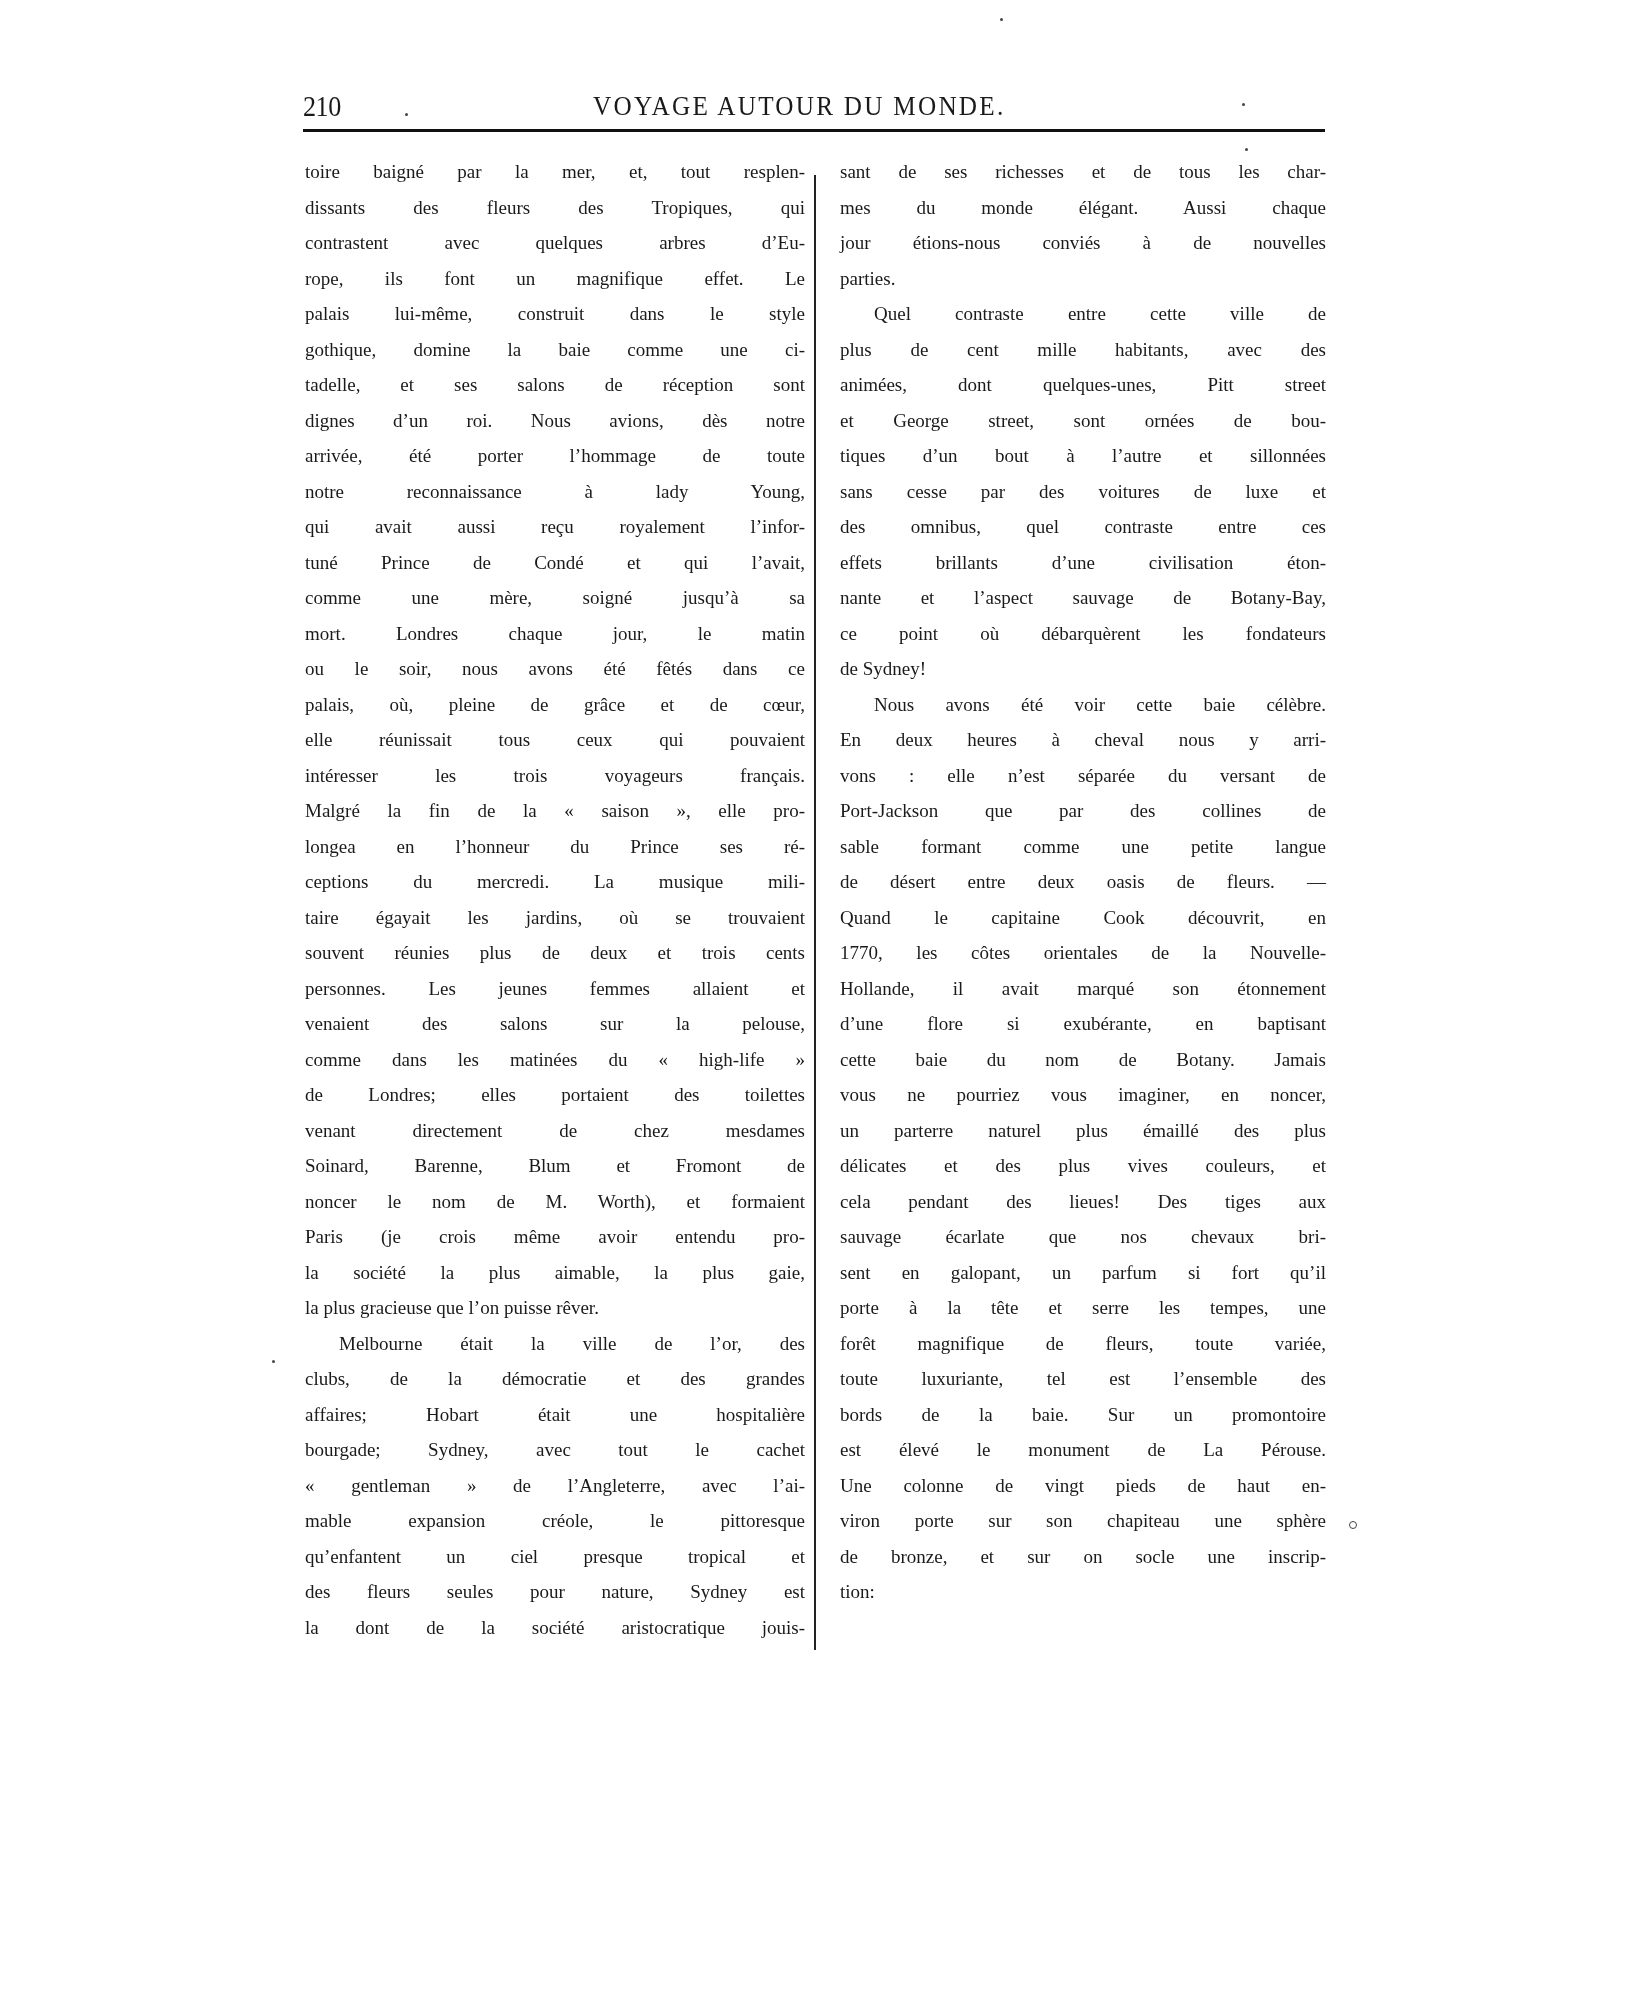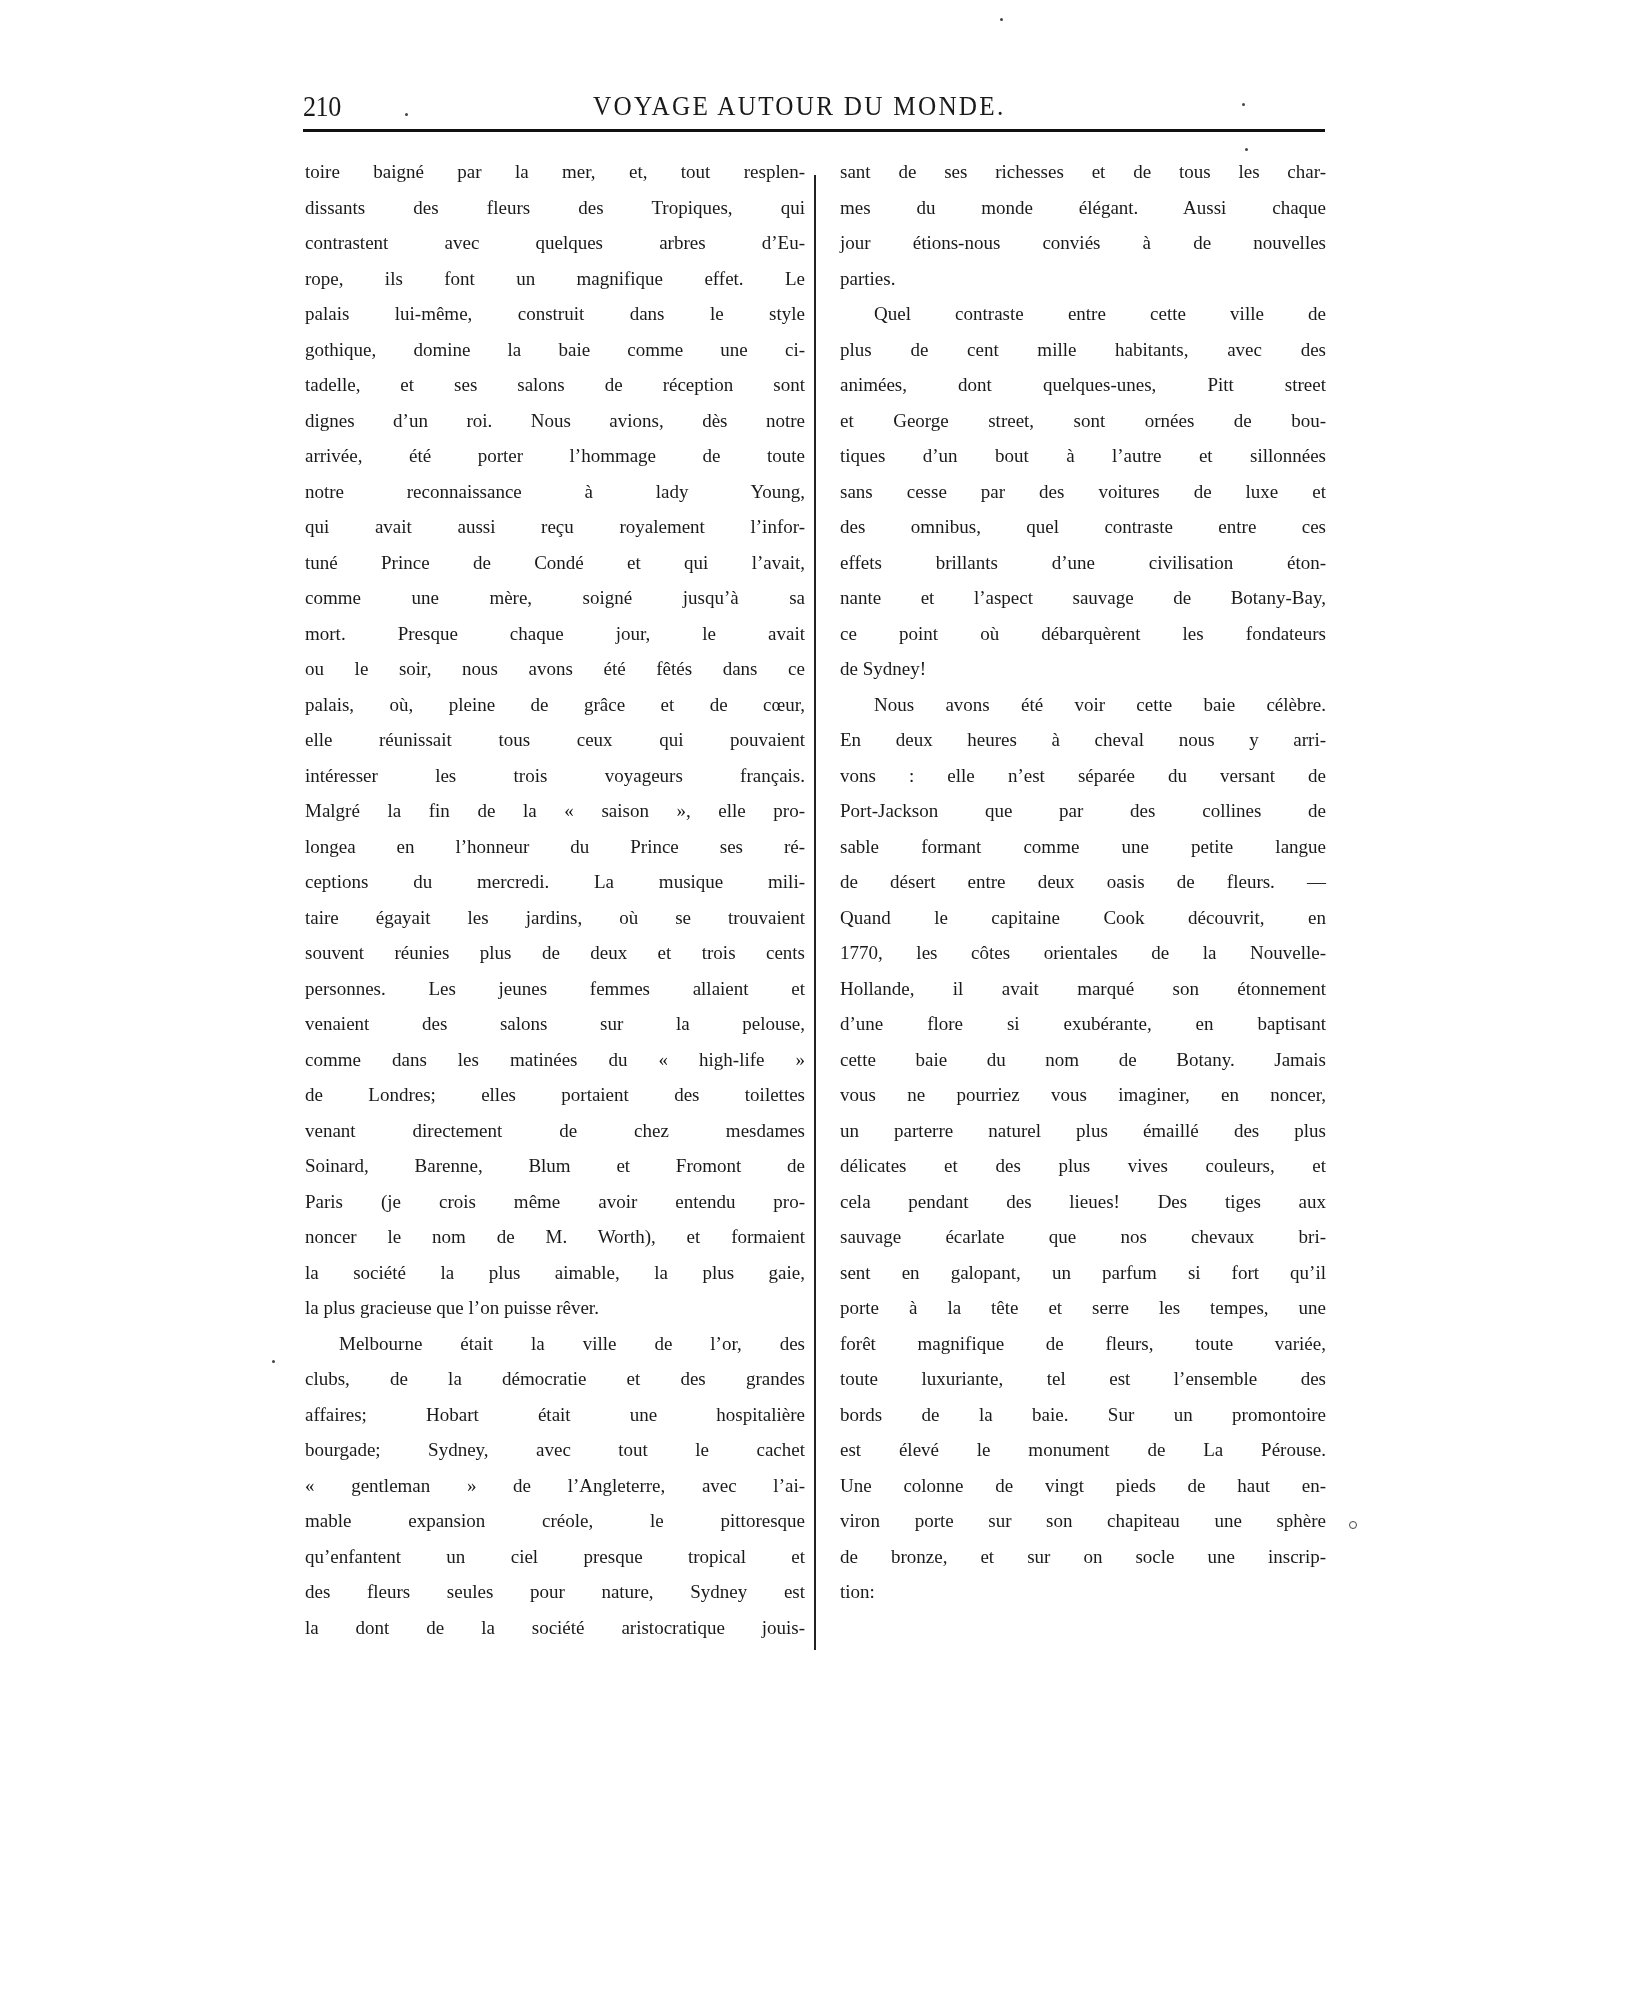--- a/index.html
+++ b/index.html
@@ -116,38 +116,38 @@
       <span class="line" style="display: block;">rope, ils font un magnifique effet. Le</span>
       <span class="line" style="display: block;">palais lui-même, construit dans le style</span>
       <span class="line" style="display: block;">gothique, domine la baie comme une ci-</span>
       <span class="line" style="display: block;">tadelle, et ses salons de réception sont</span>
       <span class="line" style="display: block;">dignes d’un roi. Nous avions, dès notre</span>
       <span class="line" style="display: block;">arrivée, été porter l’hommage de toute</span>
       <span class="line" style="display: block;">notre reconnaissance à lady Young,</span>
       <span class="line" style="display: block;">qui avait aussi reçu royalement l’infor-</span>
       <span class="line" style="display: block;">tuné Prince de Condé et qui l’avait,</span>
       <span class="line" style="display: block;">comme une mère, soigné jusqu’à sa</span>
-      <span class="line" style="display: block;">mort. Presque chaque jour, le avait</span>
+      <span class="line" style="display: block;">mort. Londres chaque jour, le matin</span>
       <span class="line" style="display: block;">ou le soir, nous avons été fêtés dans ce</span>
       <span class="line" style="display: block;">palais, où, pleine de grâce et de cœur,</span>
       <span class="line" style="display: block;">elle réunissait tous ceux qui pouvaient</span>
       <span class="line" style="display: block;">intéresser les trois voyageurs français.</span>
       <span class="line" style="display: block;">Malgré la fin de la « saison », elle pro-</span>
       <span class="line" style="display: block;">longea en l’honneur du Prince ses ré-</span>
       <span class="line" style="display: block;">ceptions du mercredi. La musique mili-</span>
       <span class="line" style="display: block;">taire égayait les jardins, où se trouvaient</span>
       <span class="line" style="display: block;">souvent réunies plus de deux et trois cents</span>
       <span class="line" style="display: block;">personnes. Les jeunes femmes allaient et</span>
       <span class="line" style="display: block;">venaient des salons sur la pelouse,</span>
       <span class="line" style="display: block;">comme dans les matinées du « high-life »</span>
       <span class="line" style="display: block;">de Londres; elles portaient des toilettes</span>
       <span class="line" style="display: block;">venant directement de chez mesdames</span>
       <span class="line" style="display: block;">Soinard, Barenne, Blum et Fromont de</span>
+      <span class="line" style="display: block;">noncer le nom de M. Worth), et formaient</span>
       <span class="line" style="display: block;">Paris (je crois même avoir entendu pro-</span>
-      <span class="line" style="display: block;">noncer le nom de M. Worth), et formaient</span>
       <span class="line" style="display: block;">la société la plus aimable, la plus gaie,</span>
       <span class="line last" style="display: block;">la plus gracieuse que l’on puisse rêver.</span>
       <span class="line indent" style="display: block;">Melbourne était la ville de l’or, des</span>
       <span class="line" style="display: block;">clubs, de la démocratie et des grandes</span>
       <span class="line" style="display: block;">affaires; Hobart était une hospitalière</span>
       <span class="line" style="display: block;">bourgade; Sydney, avec tout le cachet</span>
       <span class="line" style="display: block;">« gentleman » de l’Angleterre, avec l’ai-</span>
       <span class="line" style="display: block;">mable expansion créole, le pittoresque</span>
       <span class="line" style="display: block;">qu’enfantent un ciel presque tropical et</span>
       <span class="line" style="display: block;">des fleurs seules pour nature, Sydney est</span>

